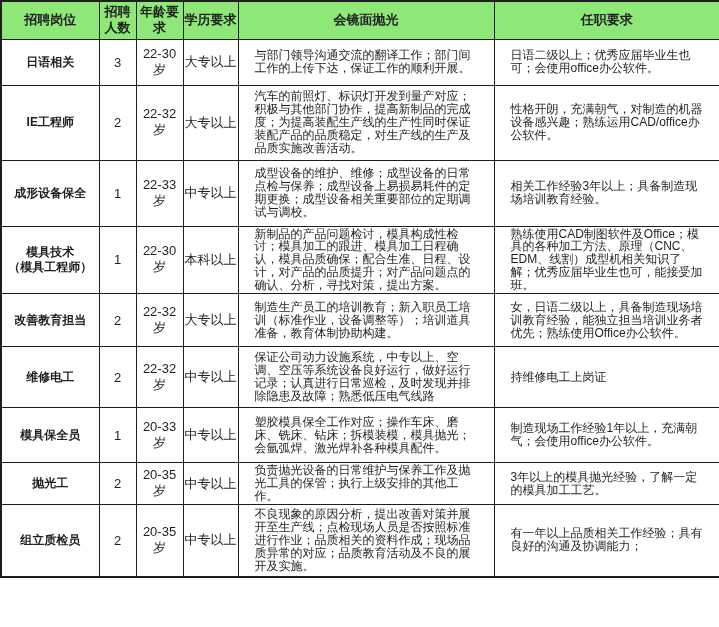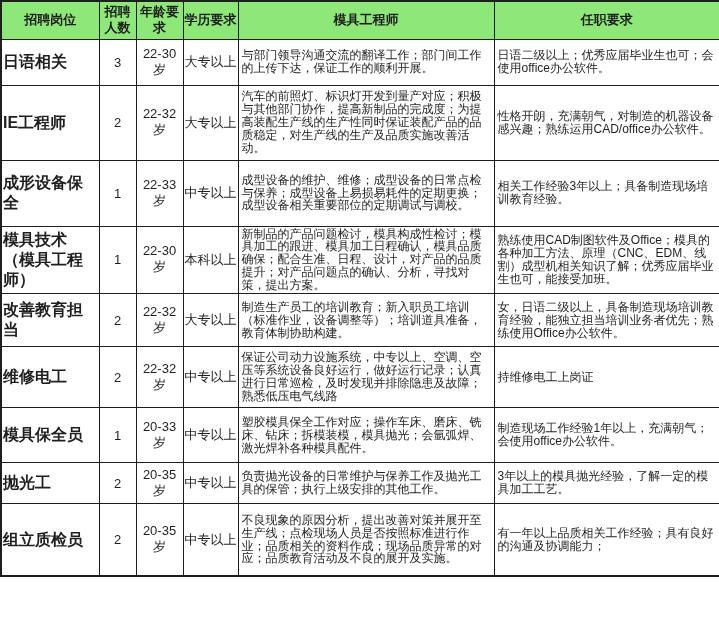--- a/index.html
+++ b/index.html
@@ -27,39 +27,39 @@
   table.recruit th {
     background: #8de878;
     font-size: 13px;
     font-weight: bold;
     text-align: center;
     vertical-align: middle;
     padding: 2px 1px;
     line-height: 1.25;
   }
   td.pos {
-    font-size: 16px;
+    font-size: 12px;
     font-weight: bold;
-    text-align: left;
+    text-align: center;
     vertical-align: middle;
     white-space: pre-line;
     padding: 1px;
     line-height: 1.25;
   }
   td.mid {
     font-size: 13px;
     text-align: center;
     vertical-align: middle;
     padding: 1px;
   }
   td.text {
     font-size: 12px;
     text-align: left;
     vertical-align: middle;
-    padding: 1px 3px;
+    padding: 1px 16px;
     line-height: 1.08;
   }
 </style>
 </head>
 <body>
 
 <div class="page">
   <table class="recruit">
     <colgroup>
       <col style="width:98px">
@@ -68,21 +68,21 @@
       <col style="width:55px">
       <col style="width:256px">
       <col style="width:226px">
     </colgroup>
     <thead>
       <tr style="height:32px">
         <th>招聘岗位</th>
         <th>招聘人数</th>
         <th>年龄要求</th>
         <th>学历要求</th>
-        <th>模具工程师</th>
+        <th>会镜面抛光</th>
         <th>任职要求</th>
       </tr>
     </thead>
     <tbody>
       <tr style="height:46px">
         <td class="pos">日语相关</td>
         <td class="mid">3</td>
         <td class="mid">22-30岁</td>
         <td class="mid">大专以上</td>
         <td class="text">与部门领导沟通交流的翻译工作；部门间工作的上传下达，保证工作的顺利开展。</td>

